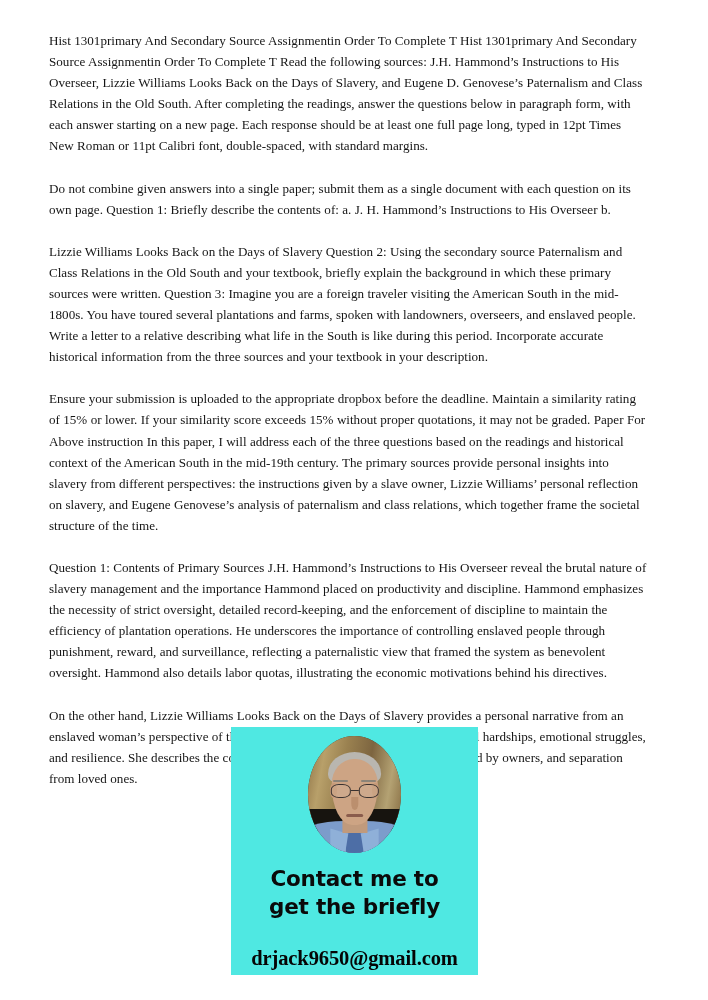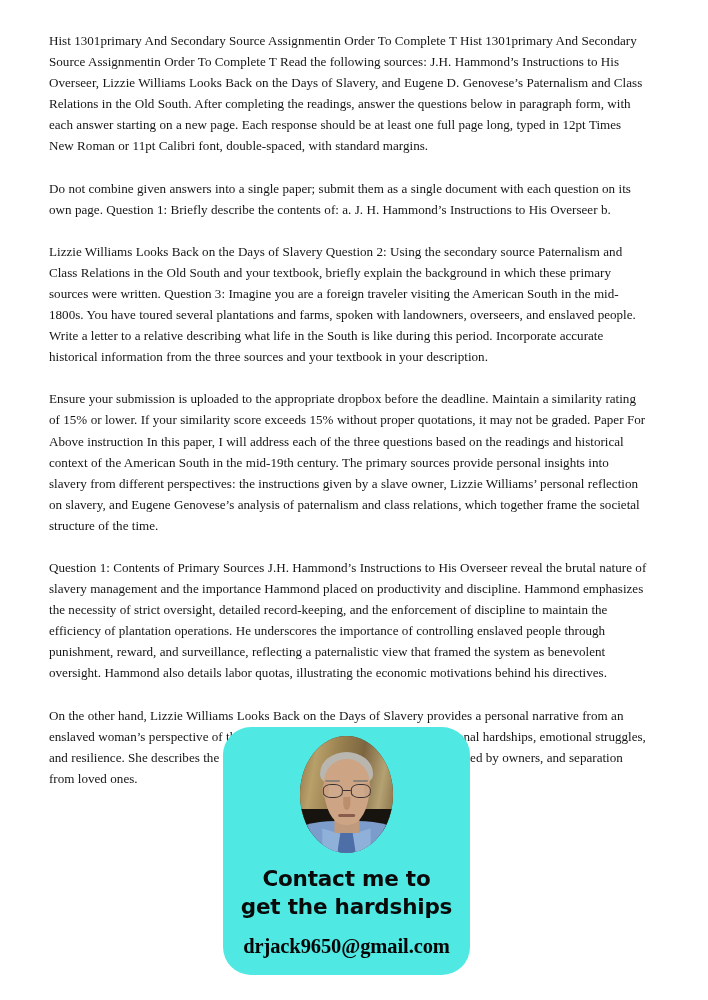--- a/index.html
+++ b/index.html
@@ -42,31 +42,30 @@
     -webkit-font-smoothing: antialiased;
   }
 
   .doc-paragraph:last-child {
     margin-bottom: 0;
   }
 
   
   #promo-overlay {
     position: absolute;
-    left: 223px;
+    left: 231px;
     top: 727px;
     width: 247px;
     height: 248px;
     background: #4fe8e2;
     z-index: 20;
     display: flex;
     flex-direction: column;
     align-items: center;
     overflow: hidden;
-    border-radius: 28px;
   }
 
   #promo-photo {
     width: 93px;
     height: 117px;
     margin-top: 9px;
     border-radius: 50% / 50%;
     overflow: hidden;
     position: relative;
     background: #3a3228;
@@ -233,21 +232,21 @@
   .promo-line {
     font-family: "DejaVu Sans", "Liberation Sans", sans-serif;
     font-weight: bold;
     font-size: 21.5px;
     line-height: 28px;
     color: #0a0a0a;
     letter-spacing: -0.2px;
   }
 
   #promo-email {
-    margin-top: 12px;
+    margin-top: 24px;
     font-family: "Liberation Serif", "DejaVu Serif", serif;
     font-weight: bold;
     font-size: 20.5px;
     line-height: 26px;
     color: #050505;
     text-align: center;
     width: 100%;
     letter-spacing: -0.1px;
   }
 </style>
@@ -285,20 +284,20 @@
         <div class="lens left"></div>
         <div class="bridge"></div>
         <div class="lens right"></div>
       </div>
       <div class="photo-nose"></div>
       <div class="photo-mouth"></div>
     </div>
 
     <div id="promo-text-block">
       <div class="promo-line">Contact me to</div>
-      <div class="promo-line">get the hardships</div>
+      <div class="promo-line">get the briefly</div>
     </div>
 
     <div id="promo-email">drjack9650@gmail.com</div>
 
   </div>
 
 </div>
 
 </body></html>

